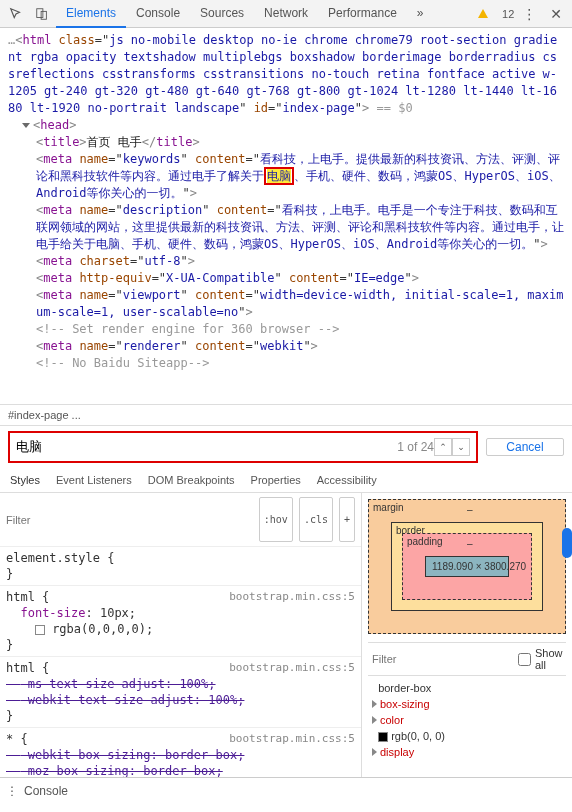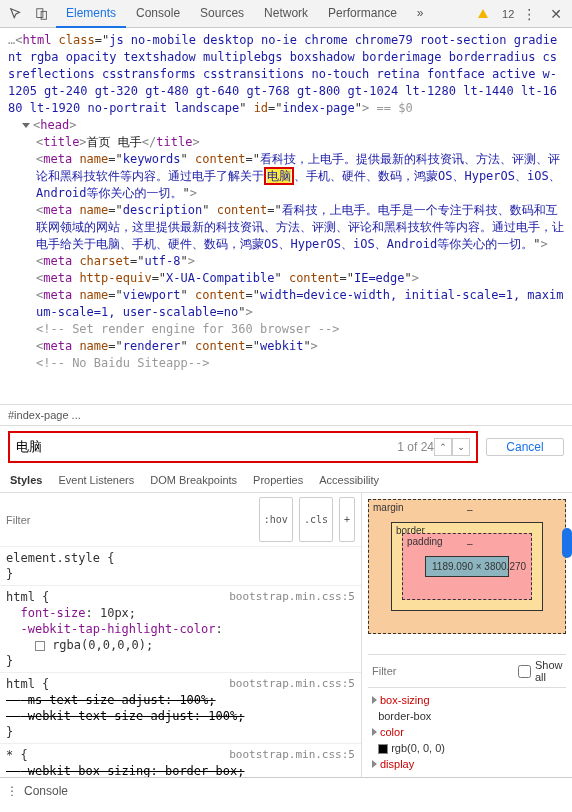--- a/index.html
+++ b/index.html
@@ -29,32 +29,32 @@
 .i1{padding-left:14px}.i2{padding-left:28px}
 .bc{height:22px;border-top:1px solid #ddd;border-bottom:1px solid #ddd;font-size:11px;padding:4px 8px;color:#555}
 .searchbar{height:42px;display:flex;align-items:center;padding:5px 8px;gap:8px}
 .search-wrap{flex:1;border:2px solid #d00;height:32px;display:flex;align-items:center;padding:0 6px}
 .search-input{border:none;outline:none;flex:1;font-size:13px}
 .search-count{font-size:12px;color:#888}
 .nav-btn{width:18px;height:18px;border:1px solid #ccc;display:flex;align-items:center;justify-content:center;font-size:9px;color:#555}
 .cancel-btn{width:78px;height:18px;border:1px solid #ccc;background:#fff;color:#1a73e8;font-size:12px;border-radius:2px}
 .styles-tabs{display:flex;gap:16px;padding:6px 10px;font-size:11px;border-bottom:1px solid #ddd;color:#555}
 .styles-tabs .st{cursor:pointer}
-.styles-tabs .st.active{color:#333;font-weight:700}
+.styles-tabs .st.active{color:#333;font-weight:400}
 .lower{display:flex;height:284px}
 .styles-pane{flex:1;border-right:1px solid #ddd;font-family:Consolas,monospace;font-size:12px;overflow:hidden}
 .filter-row{display:flex;align-items:center;padding:4px 6px;border-bottom:1px solid #eee;gap:6px}
 .filter-in{border:none;outline:none;flex:1;color:#888;font-size:11px}
 .pill{font-size:10px;color:#555;border:1px solid #ccc;padding:16px 4px;border-radius:2px}
 .rule-block{padding:3px 6px;border-bottom:1px solid #eee;line-height:16px}
 .rule-link{float:right;color:#888;font-size:11px}
 .prop{color:#881391}.val{color:#333}
-.strike{text-decoration:line-through;color:#000000}
+.strike{text-decoration:line-through;color:#4c1d95}
 .comp-pane{width:210px;padding:6px;font-size:11px}
-.box-model{position:relative;border:1px dashed #333;background:#f9cc9d;padding:22px;margin-bottom:20px}
+.box-model{position:relative;border:1px dashed #333;background:#f9cc9d;padding:22px;margin-bottom:8px}
 .bm-label{position:absolute;top:2px;left:4px;font-size:10px}
 .bm-dash{position:absolute;font-size:10px}
 .bm-border{border:1px solid #333;background:#fddf9d;padding:10px;position:relative}
 .bm-padding{border:1px dashed #333;background:#fca5a5;padding:22px;position:relative}
 .bm-content{border:1px solid #333;background:#8cb5c0;padding:4px 6px;text-align:right;font-size:10px;white-space:nowrap}
 .comp-filter{display:flex;align-items:center;border-top:1px solid #ddd;border-bottom:1px solid #ddd;padding:4px;gap:4px;margin-bottom:4px}
 .comp-props{line-height:16px;padding:0 4px}
 .red-tri{display:inline-block;width:0;height:0;border-top:4px solid transparent;border-bottom:4px solid transparent;border-left:5px solid #888;margin-right:3px}
 .prop-red{color:#c80000}
 .sw{display:inline-block;width:10px;height:10px;border:1px solid #888;vertical-align:middle}
@@ -135,21 +135,20 @@
       <span class="pill">+</span>
     </div>
     <div class="rule-block">
       <div>element.style {</div>
       <div>}</div>
     </div>
     <div class="rule-block">
       <span class="rule-link">bootstrap.min.css:5</span>
       <div>html {</div>
       <div>&nbsp;&nbsp;<span class="prop">font-size</span>: <span class="val">10px</span>;</div>
-      <div>&nbsp;&nbsp;<span class="prop">-webkit-tap-highlight-color</span>:</div>
       <div>&nbsp;&nbsp;&nbsp;&nbsp;<span class="sw"></span> <span class="val">rgba(0,0,0,0)</span>;</div>
       <div>}</div>
     </div>
     <div class="rule-block">
       <span class="rule-link">bootstrap.min.css:5</span>
       <div>html {</div>
       <div class="strike">&nbsp;&nbsp;<span>-ms-text-size-adjust: 100%;</span></div>
       <div class="strike">&nbsp;&nbsp;<span>-webkit-text-size-adjust: 100%;</span></div>
       <div>}</div>
     </div>
@@ -175,22 +174,22 @@
           <div class="bm-content">1189.090 × 3800.270</div>
         </div>
       </div>
     </div>
     <div class="comp-filter">
       <input class="filter-in" placeholder="Filter" style="">
       <input type="checkbox" style="">
       <span>Show all</span>
     </div>
     <div class="comp-props">
+      <div>&nbsp;&nbsp;<span>border-box</span></div>
       <div><span class="red-tri"></span><span class="prop-red">box-sizing</span></div>
-      <div>&nbsp;&nbsp;<span>border-box</span></div>
       <div><span class="red-tri"></span><span class="prop-red">color</span></div>
       <div>&nbsp;&nbsp;<span class="sw" style="background:#000"></span> <span>rgb(0, 0, 0)</span></div>
       <div><span class="red-tri"></span><span class="prop-red">display</span></div>
     </div>
   </div>
 </div>
 <div class="sbar"></div>
 
 <div class="drawer">
   <span>⋮</span>

